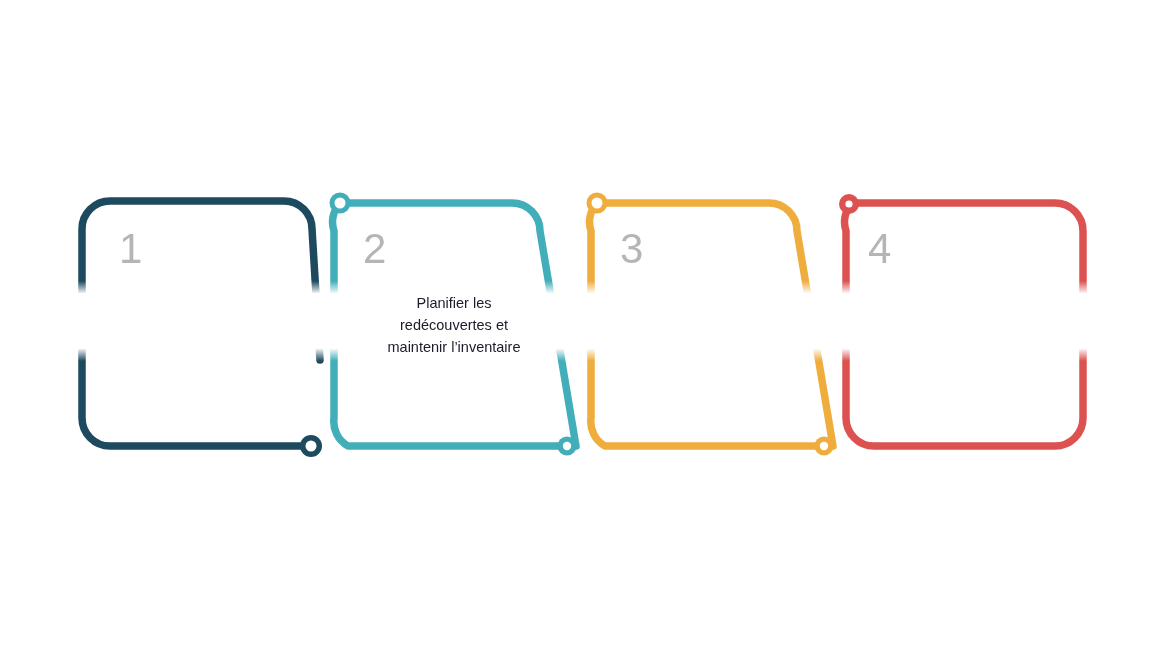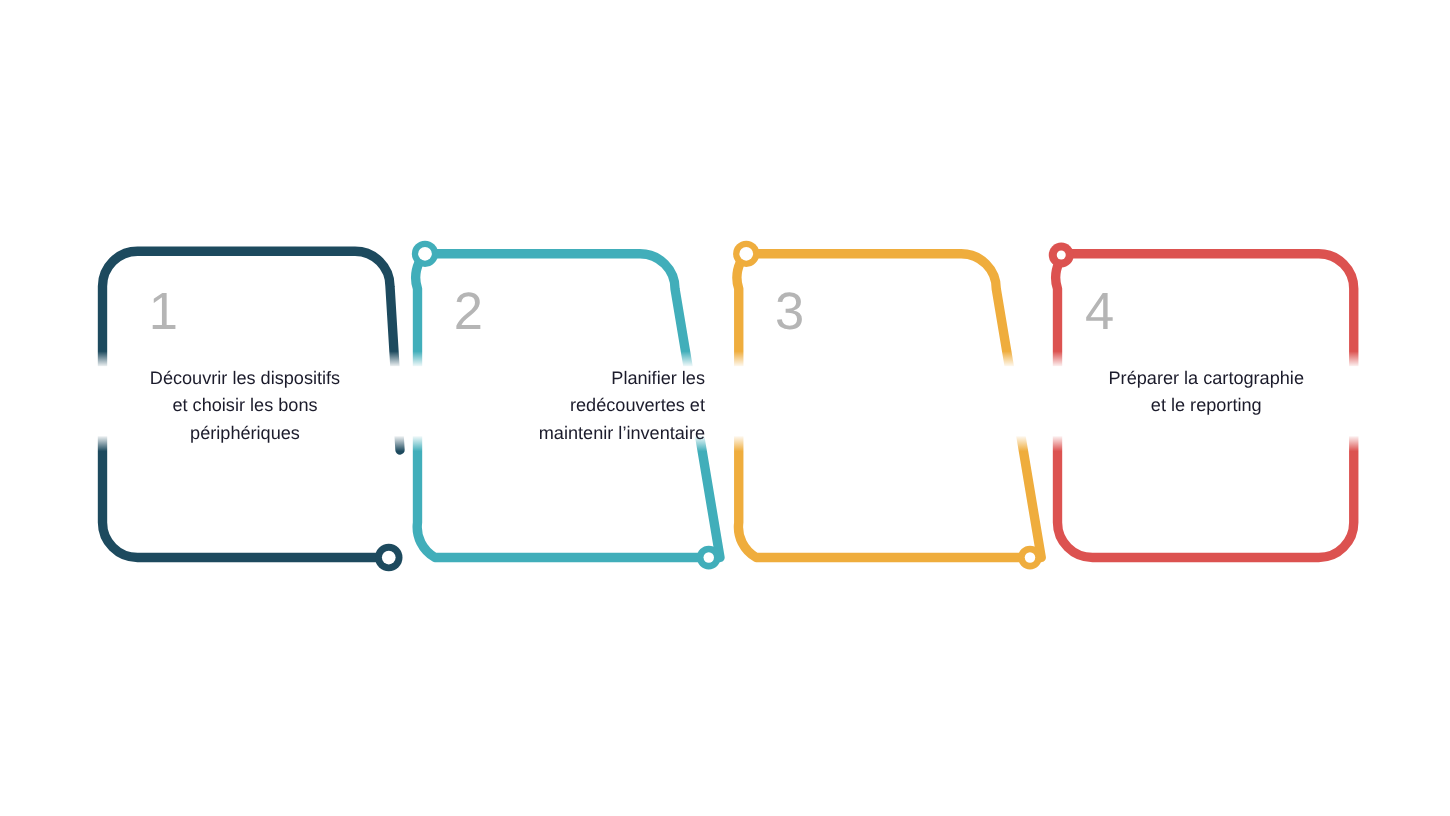--- a/index.html
+++ b/index.html
@@ -124,28 +124,23 @@
     </defs>
     <g>
       <rect x="0" y="281" width="1160" height="13" fill="url(#bandFadeTop)"></rect>
       <rect x="0" y="293" width="1160" height="56" fill="#ffffff"></rect>
       <rect x="0" y="348" width="1160" height="13" fill="url(#bandFadeBottom)"></rect>
     </g>
 
   </svg>
 
   <div class="step-number" style="left: 119px; top: 228px;">1</div>
-  <div class="step-label" style="left: 86px; top: 292px; width: 220px;">Découvrir les dispositifs
-et choisir les bons
-périphériques</div>
 
   <div class="step-number" style="left: 363px; top: 228px;">2</div>
-  <div class="step-label" style="left: 344px; top: 292px; width: 220px; text-align: right;">Planifier les
+  <div class="step-label" style="left: 344px; top: 292px; width: 220px;">Planifier les
 redécouvertes et
 maintenir l’inventaire</div>
 
   <div class="step-number" style="left: 620px; top: 228px;">3</div>
 
   <div class="step-number" style="left: 868px; top: 228px;">4</div>
-  <div class="step-label" style="left: 855px; top: 292px; width: 220px;">Préparer la cartographie
-et le reporting</div>
 
 </div>
 
 </body></html>

